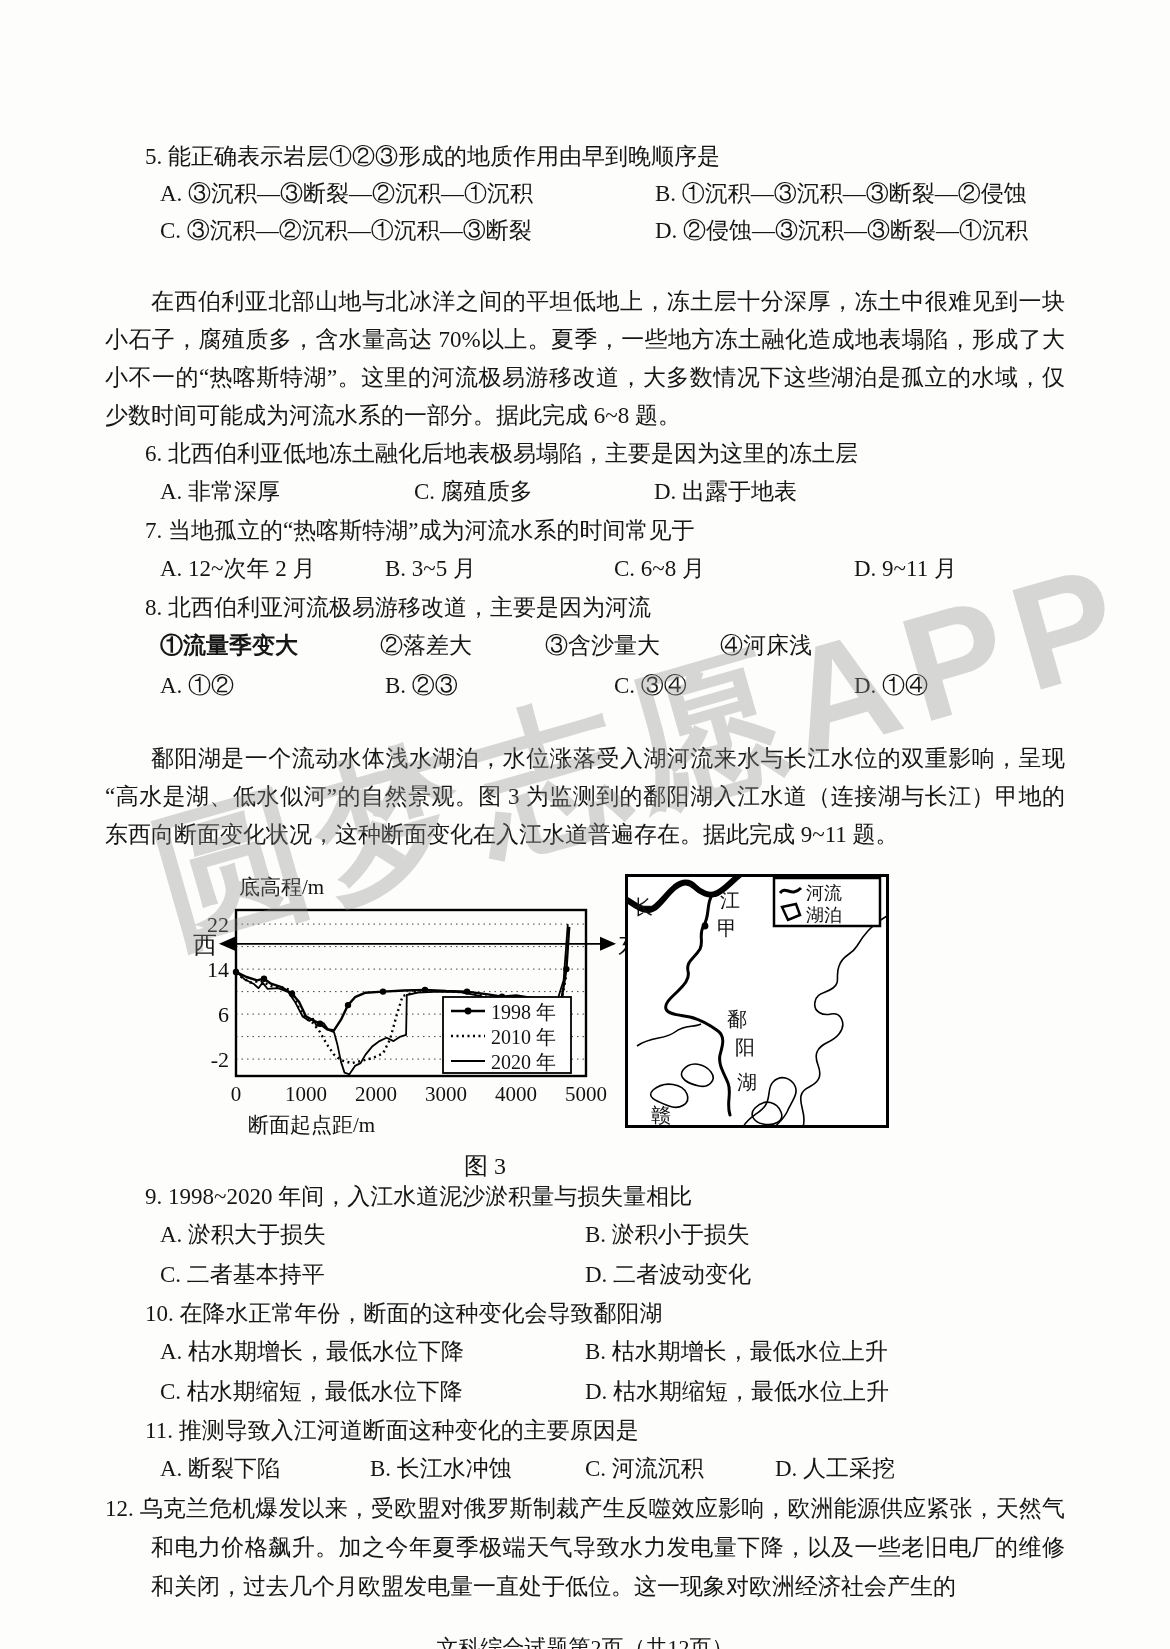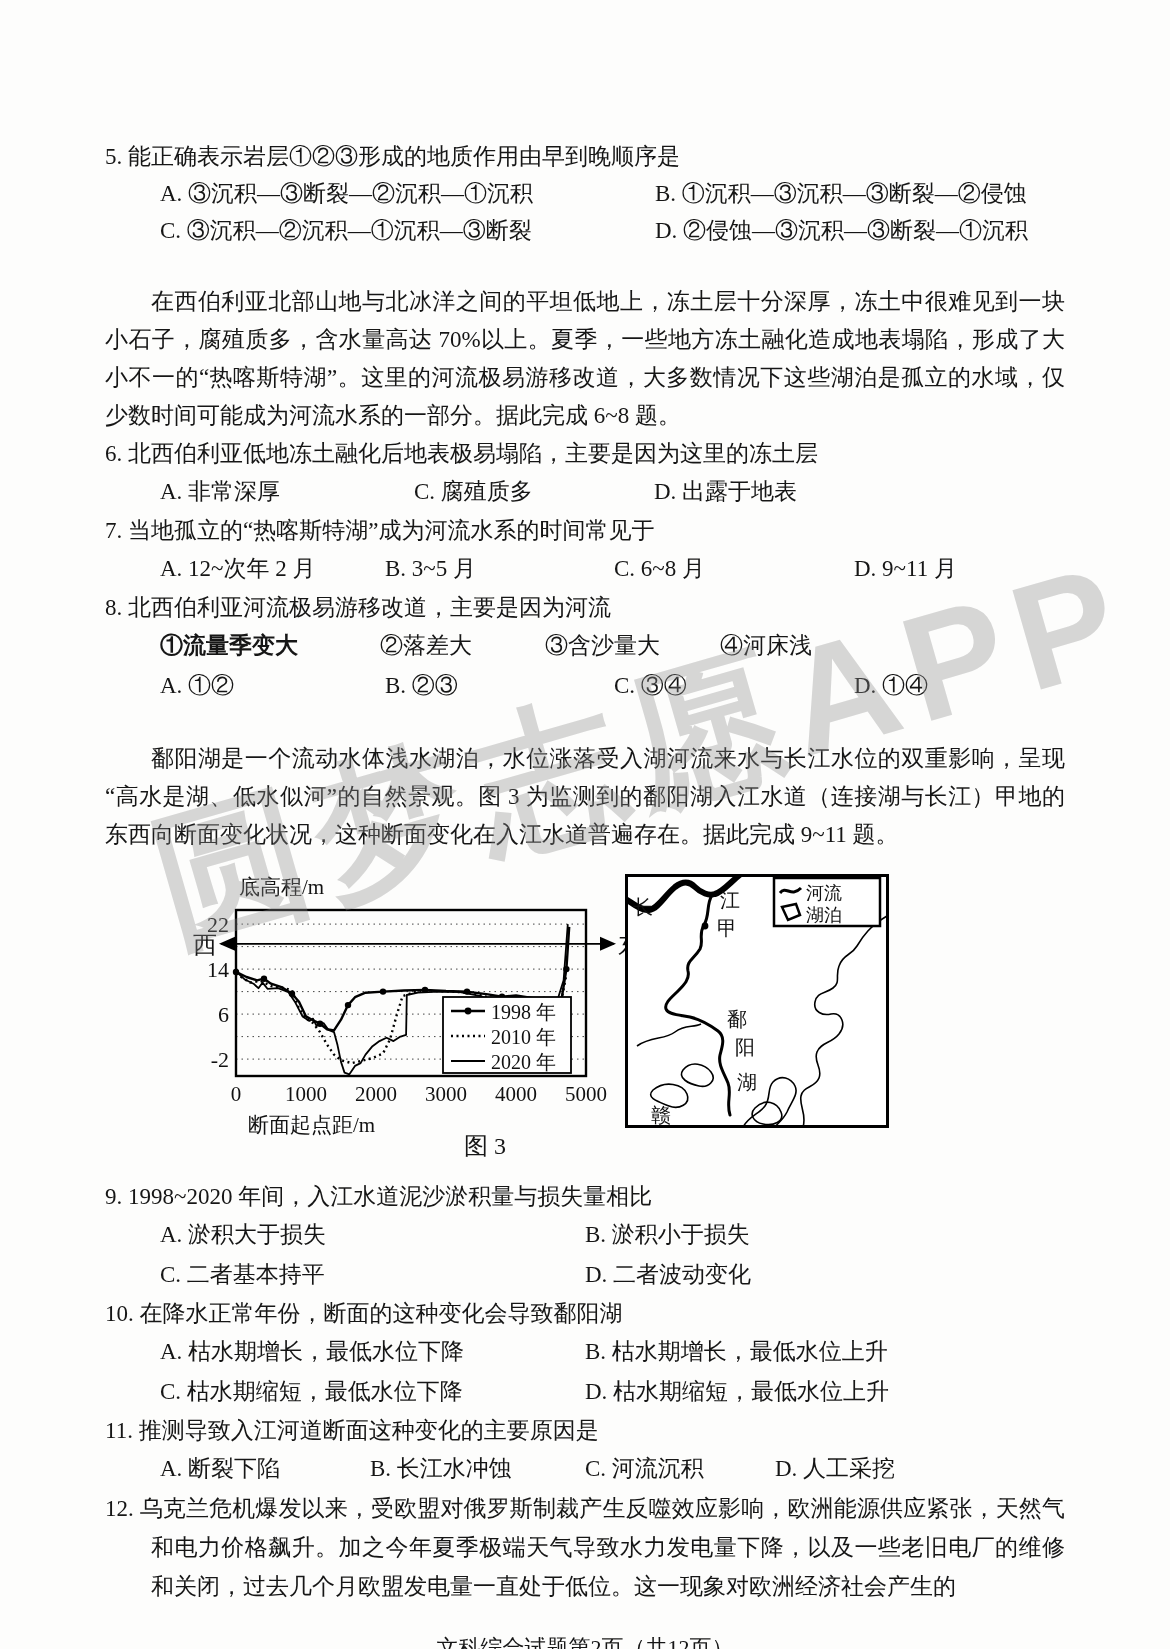--- a/index.html
+++ b/index.html
@@ -10,21 +10,21 @@
     color:#161616;
     position:relative;
     overflow:hidden;
   }
   .content{
     position:relative;
     padding:138px 95px 0 105px;
     width:960px;
     font-size:23px;
   }
-  .stem{line-height:37px;padding-left:36px;text-indent:-36px;}
+  .stem{line-height:37px;padding-left:36px;text-indent:-36px;margin-left:40px;}
   .stem12{line-height:39px;padding-left:46px;text-indent:-46px;text-align:justify;}
   .para{
     line-height:38px;
     text-align:justify;
     text-indent:2em;
     margin-top:34px;
   }
   .opts{display:flex;padding-left:55px;line-height:40px;}
   .opts.tight{line-height:37px;}
   .opt{white-space:nowrap;}
@@ -40,21 +40,21 @@
   .w215{width:215px;}
   .w190{width:190px;}
   .figure{
     position:relative;
     height:318px;
     margin-top:6px;
   }
   .chart-svg{position:absolute;left:86px;top:4px;}
   .map-svg{position:absolute;left:520px;top:14px;}
   .fig-caption{
-    position:absolute;left:300px;top:270px;width:160px;
+    position:absolute;left:300px;top:290px;width:160px;
     text-align:center;font-size:24px;
   }
   .footer{
     margin-top:24px;
     text-align:center;
     font-size:22px;
     line-height:36px;
   }
   .watermark{
     position:absolute;

